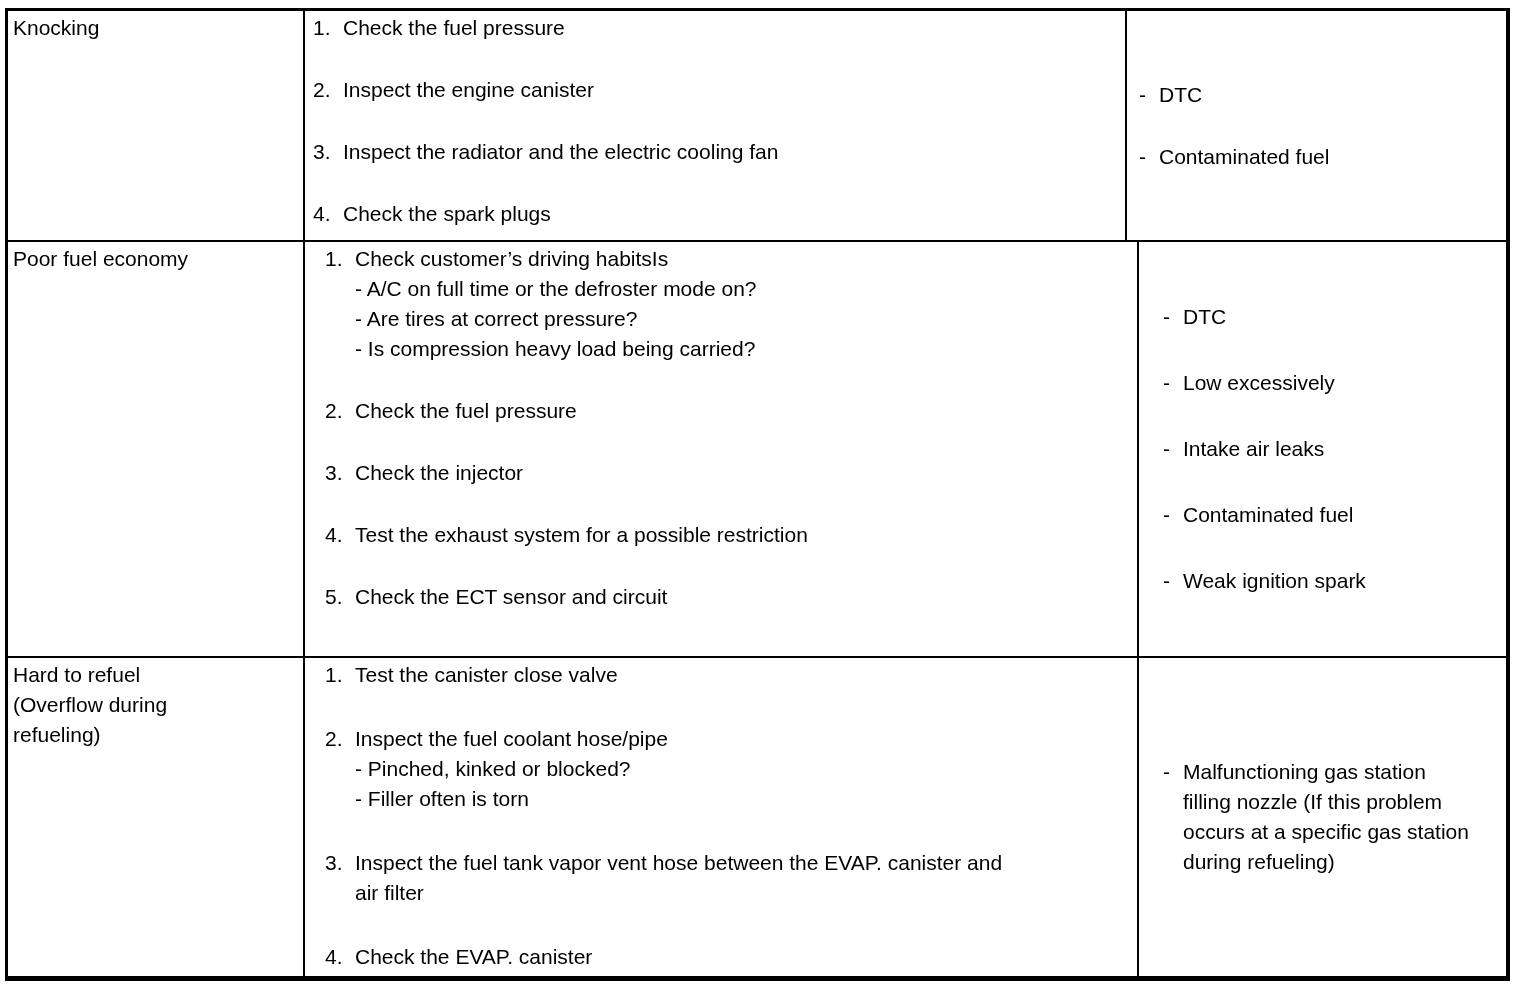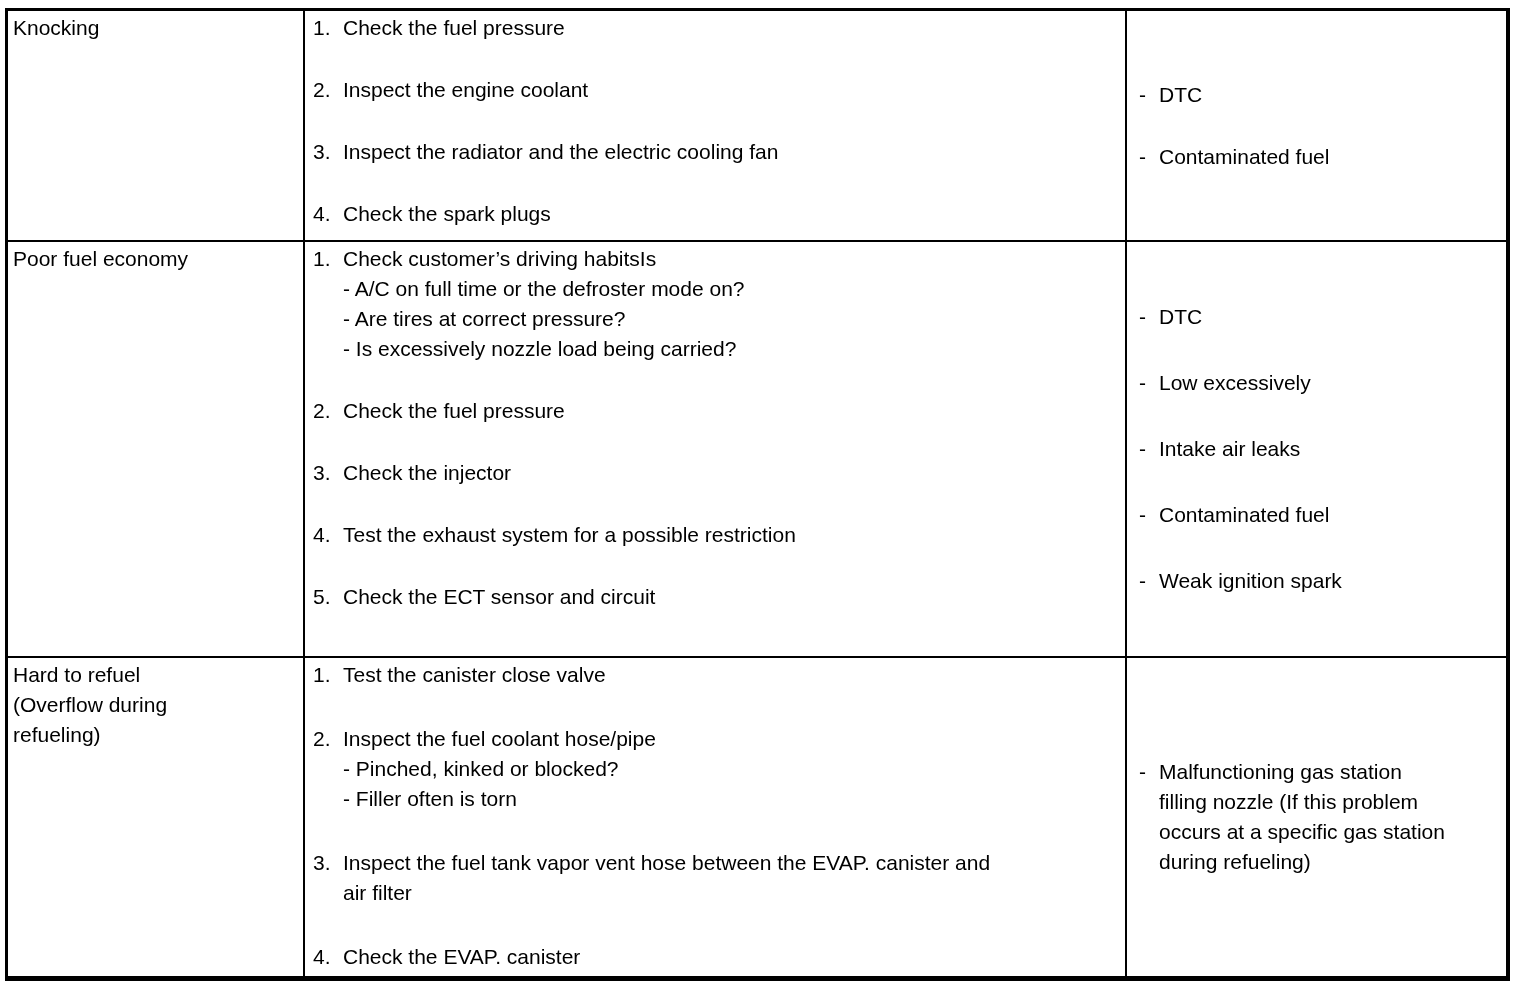--- a/index.html
+++ b/index.html
@@ -17,21 +17,21 @@
     left: 5px; top: 8px;
     width: 1505px; height: 973px;
     border: 3px solid #000;
     border-right-width: 4px;
     border-bottom-width: 5px;
     display: flex;
     flex-direction: column;
     background: #fff;
   }
   .trow { display: flex; width: 100%; }
-  .trow + .trow { border-top: 2px solid #000; }
+  .trow + .trow { border-top: 2px solid #000; gap: 12px; }
   .row1 { height: 229px; }
   .row2 { height: 416px; }
   .row3 { flex: 1; }
 
   .cell { overflow: hidden; }
   .c-symptom {
     width: 297px; flex: none;
     border-right: 2px solid #000;
     padding: 2px 4px 0 5px;
   }
@@ -74,21 +74,21 @@
     <div class="cell c-steps">
       <div class="step">
         <span class="num">1.</span>
         <div class="sbody">
             <div class="sline">Check the fuel pressure</div>
           </div>
       </div>
       <div class="step">
         <span class="num">2.</span>
         <div class="sbody">
-            <div class="sline">Inspect the engine coolant</div>
+            <div class="sline">Inspect the engine canister</div>
           </div>
       </div>
       <div class="step">
         <span class="num">3.</span>
         <div class="sbody">
             <div class="sline">Inspect the radiator and the electric cooling fan</div>
           </div>
       </div>
       <div class="step">
         <span class="num">4.</span>
@@ -117,21 +117,21 @@
     <div class="cell c-symptom">
       <div class="sline">Poor fuel economy</div>
     </div>
     <div class="cell c-steps">
       <div class="step">
         <span class="num">1.</span>
         <div class="sbody">
           <div class="sline">Check customer’s driving habitsIs</div>
           <div class="sline">- A/C on full time or the defroster mode on?</div>
           <div class="sline">- Are tires at correct pressure?</div>
-          <div class="sline">- Is excessively nozzle load being carried?</div>
+          <div class="sline">- Is compression heavy load being carried?</div>
         </div>
       </div>
       <div class="step">
         <span class="num">2.</span>
         <div class="sbody">
             <div class="sline">Check the fuel pressure</div>
           </div>
       </div>
       <div class="step">
         <span class="num">3.</span>

